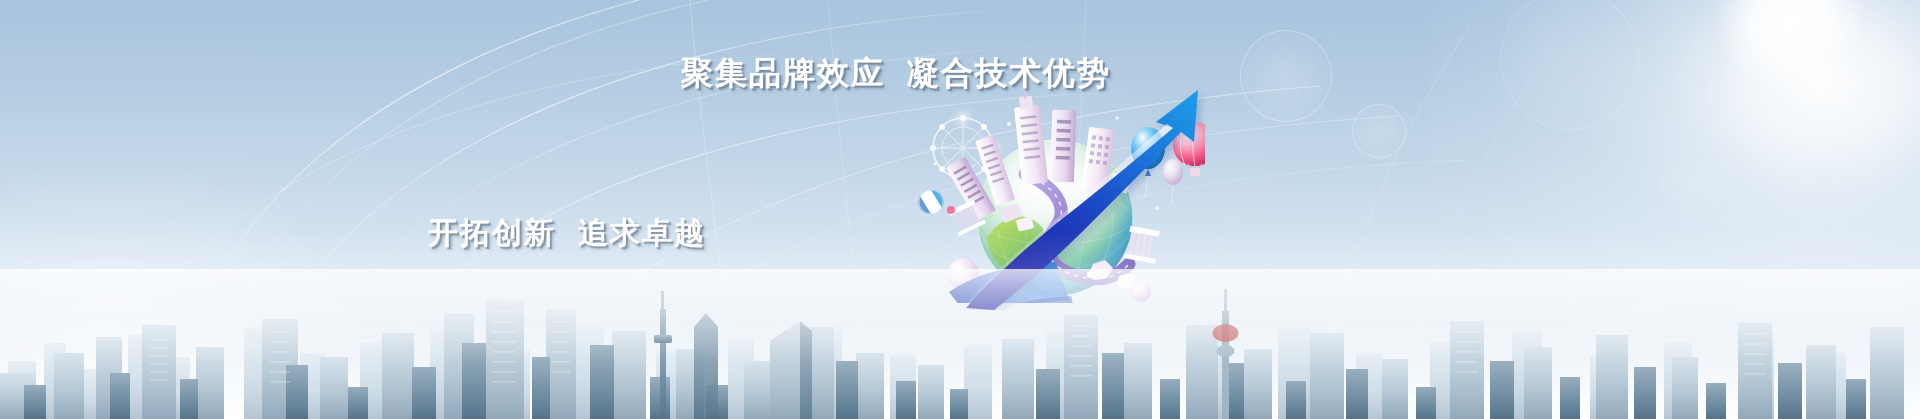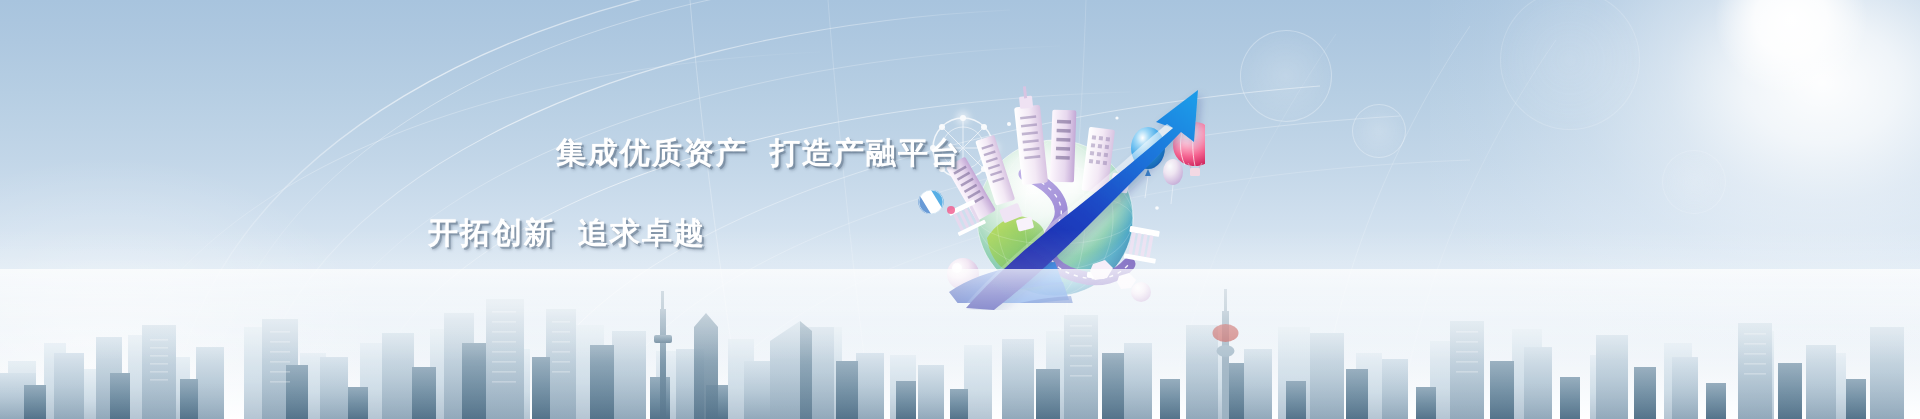--- a/index.html
+++ b/index.html
@@ -450,22 +450,22 @@
                C150,101 182,74 213,48
                L196,42 L238,10 L234,62 L221,52
                C192,82 162,112 132,142
                C94,180 58,212 34,230 Z" fill="url(#arrowG)"></path>
       <path d="M6,228 C34,196 72,162 116,128 C150,101 182,74 213,48 L207,44
                C176,70 146,98 112,126 C70,160 32,194 4,226 Z" fill="url(#arrowEdge)"></path>
     </g>
   </svg>
 
   <div class="headlines">
-
-    <div class="headline hl-2"><span>集成优质资产</span><span class="hl-gap"></span><span>打造产融平台</span></div>
+    <div class="headline hl-1"><span>聚集品牌效应</span><span class="hl-gap"></span><span>凝合技术优势</span></div>
+
 
     <div class="headline hl-3"><span>开拓创新</span><span class="hl-gap"></span><span>追求卓越</span></div>
   </div>
 
   <svg class="skyline" width="1920" height="150" viewBox="0 0 1920 150" preserveAspectRatio="none">
     <defs>
       <linearGradient id="bG" x1="0" y1="0" x2="0" y2="1">
         <stop offset="0%" stop-color="#b9ccda"></stop>
         <stop offset="45%" stop-color="#9fb6c8"></stop>
         <stop offset="100%" stop-color="#7f99ad"></stop>

